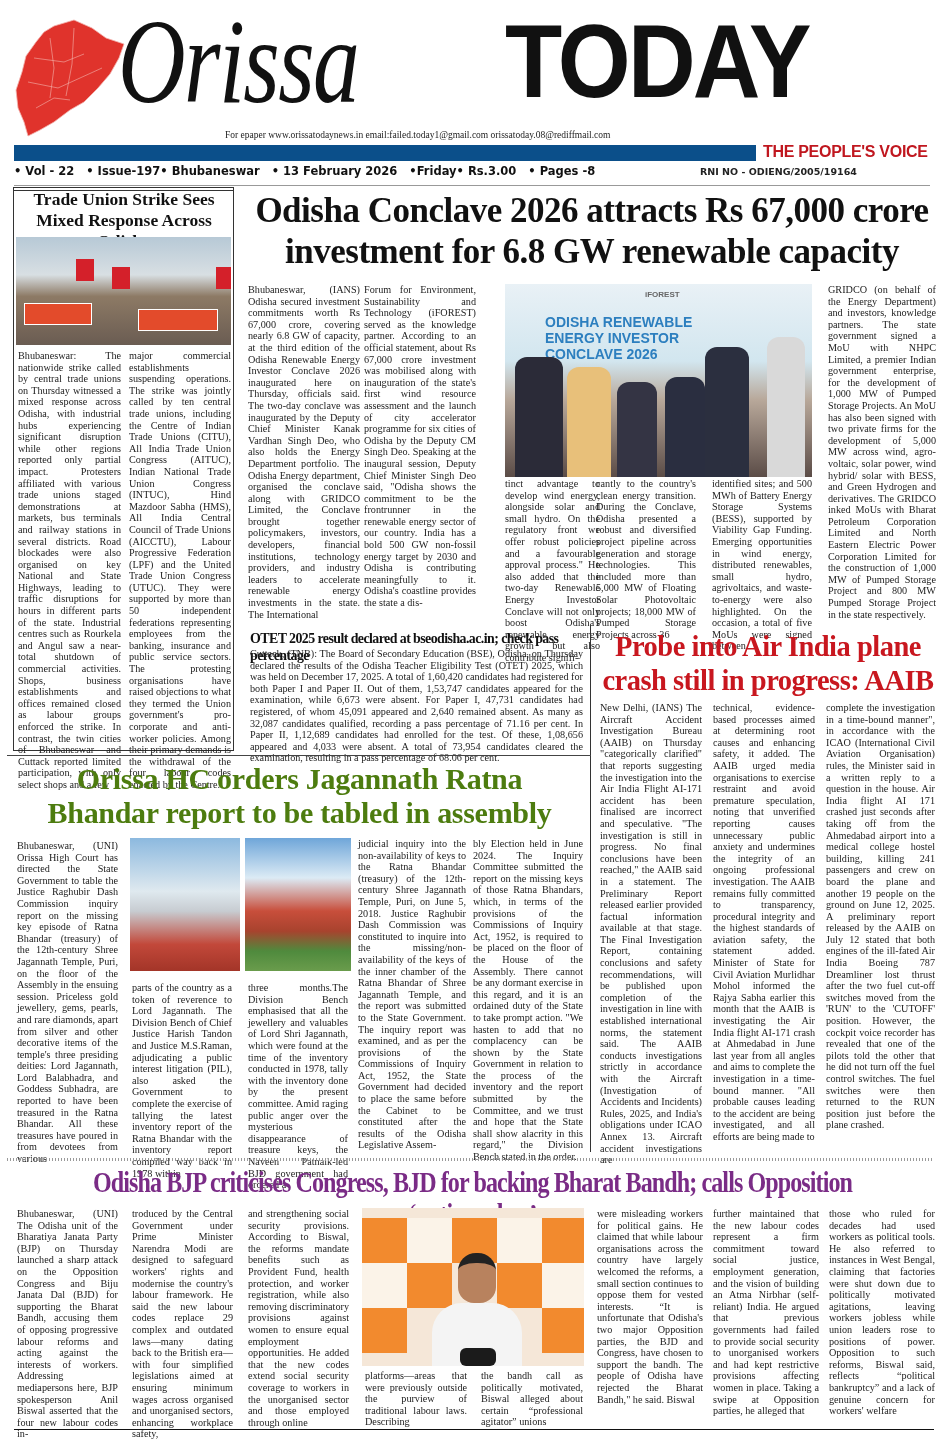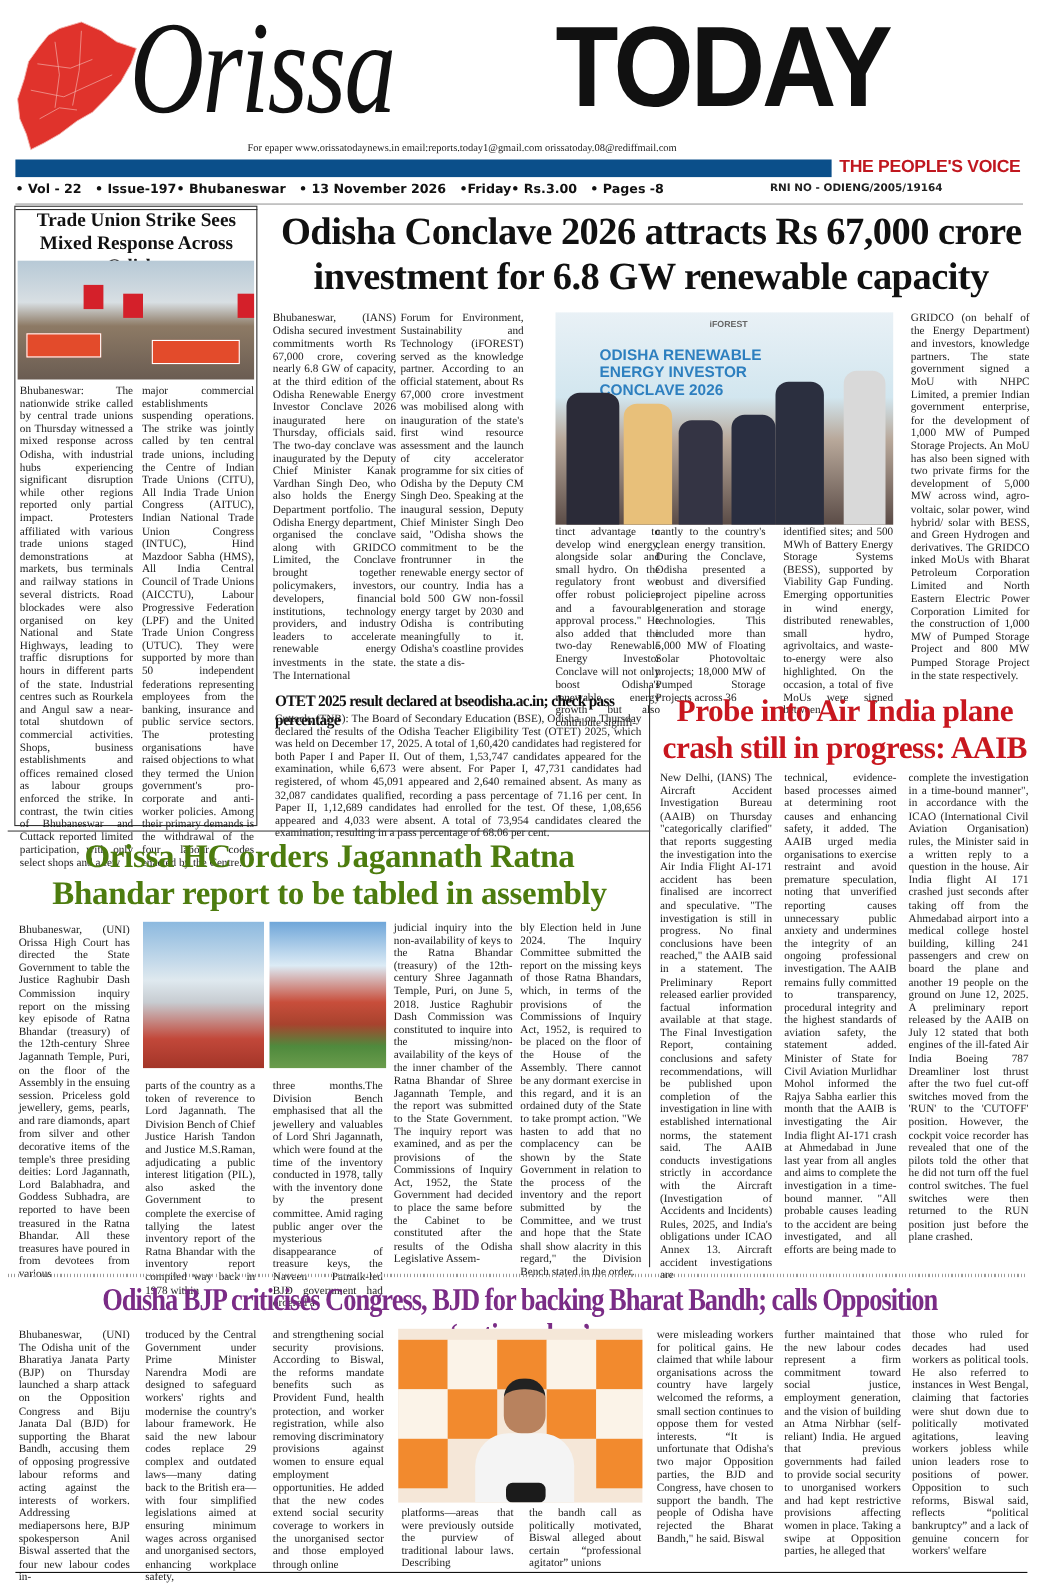--- a/index.html
+++ b/index.html
@@ -82,28 +82,28 @@
 </head>
 <body>
 
 <div class="abs masthead">
   <svg class="abs map" viewBox="0 0 115 120">
     <path d="M40 8 L60 2 L78 10 L92 20 L110 26 L105 40 L96 56 L84 70 L70 84 L56 92 L40 104 L26 112 L14 118 L10 104 L4 90 L2 72 L8 54 L12 38 L22 24 L30 14 Z" fill="#e0332c" stroke="#f3b3ad" stroke-width="0.8"></path>
     <path d="M20 40 L50 44 L70 36 M14 64 L44 70 L66 60 L88 50 M22 90 L40 80 L56 82 M36 20 L40 50 L36 80 M60 10 L58 46 L52 78" stroke="#f3b3ad" stroke-width="0.6" fill="none"></path>
   </svg>
   <div class="abs logo-orissa">Orissa</div>
   <div class="abs logo-today">TODAY</div>
-  <div class="abs contact">For epaper www.orissatodaynews.in email:reports.today1@gmail.com orissatoday.08@rediffmail.com</div>
+  <div class="abs contact">For epaper www.orissatodaynews.in email:failed.today1@gmail.com orissatoday.08@rediffmail.com</div>
 </div>
 <div class="abs blue-bar"></div>
 <div class="abs voice">THE PEOPLE'S VOICE</div>
 <div class="abs infobar">
   <span>• Vol - 22</span>
   <span>• Issue-197• Bhubaneswar</span>
-  <span>• 13 November 2026</span>
+  <span>• 13 February 2026</span>
   <span>•Friday• Rs.3.00</span>
   <span>• Pages -8</span>
 </div>
 <div class="abs rni">RNI NO - ODIENG/2005/19164</div>
 <div class="abs rule-top"></div>
 <div class="abs rule-short"></div>
 
 <div class="abs box tu-box"></div>
 <div class="abs tu-head">Trade Union Strike Sees Mixed Response Across Odisha</div>
 <div class="abs tu-photo">

